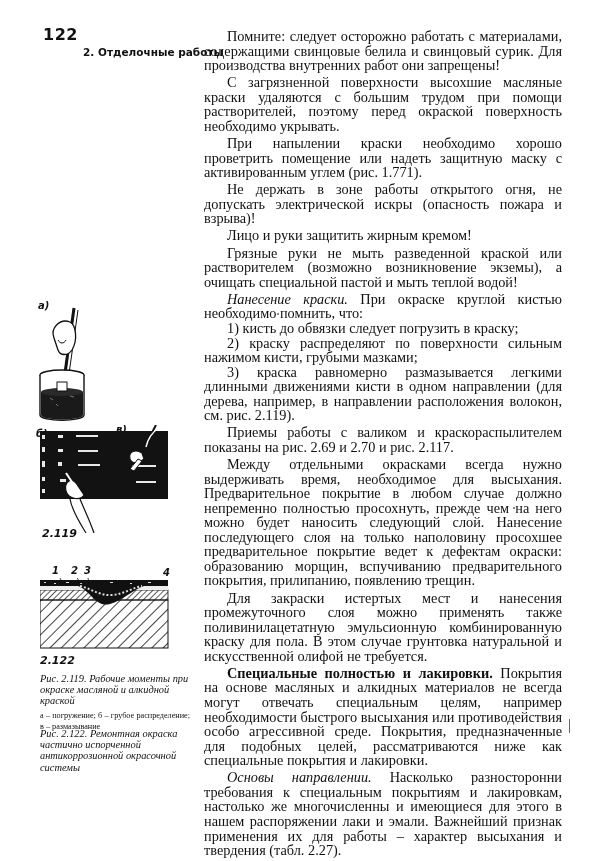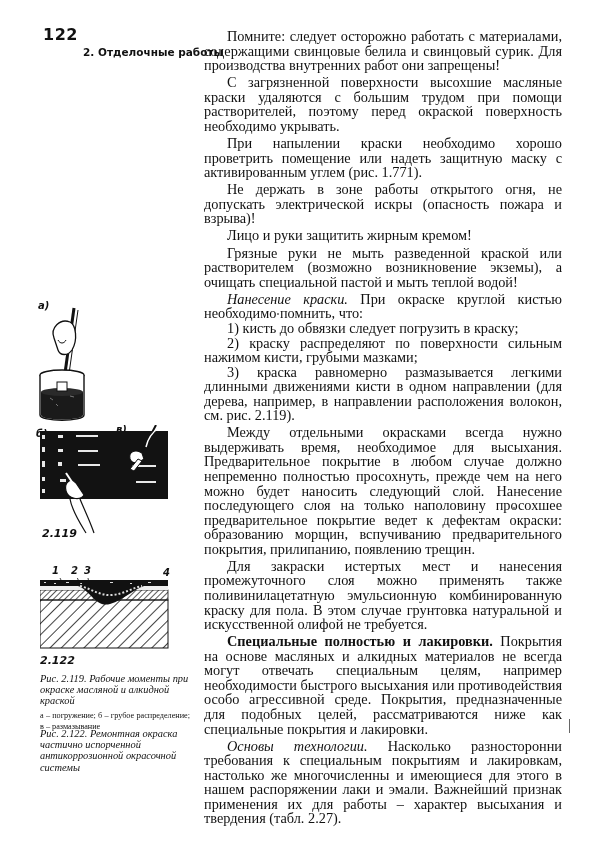--- a/index.html
+++ b/index.html
@@ -38,24 +38,25 @@
     <p>Помните: следует осторожно работать с материалами, содержащими свинцовые белила и свинцовый сурик. Для производства внутренних работ они запрещены!</p>
     <p>С загрязненной поверхности высохшие масляные краски удаляются с большим трудом при помощи растворителей, поэтому перед окраской поверхность необходимо укрывать.</p>
     <p>При напылении краски необходимо хорошо проветрить помещение или надеть защитную маску с активированным углем (рис. 1.771).</p>
     <p>Не держать в зоне работы открытого огня, не допускать электрической искры (опасность пожара и взрыва)!</p>
     <p>Лицо и руки защитить жирным кремом!</p>
     <p>Грязные руки не мыть разведенной краской или растворителем (возможно возникновение экземы), а очищать специальной пастой и мыть теплой водой!</p>
     <p class="tight"><span class="ital">Нанесение краски.</span><span> При окраске круглой кистью необходимо помнить, что:</span></p>
     <p class="li tight">1) кисть до обвязки следует погрузить в краску;</p>
     <p class="li tight">2) краску распределяют по поверхности сильным нажимом кисти, грубыми мазками;</p>
     <p class="li">3) краска равномерно размазывается легкими длинными движениями кисти в одном направлении (для дерева, например, в направлении расположения волокон, см. рис. 2.119).</p>
+    <p>Приемы работы с валиком и краскораспылителем показаны на рис. 2.69 и 2.70 и рис. 2.117.</p>
     <p>Между отдельными окрасками всегда нужно выдерживать время, необходимое для высыхания. Предварительное покрытие в любом случае должно непременно полностью просохнуть, прежде чем на него можно будет наносить следующий слой. Нанесение последующего слоя на только наполовину просохшее предварительное покрытие ведет к дефектам окраски: образованию морщин, вспучиванию предварительного покрытия, прилипанию, появлению трещин.</p>
     <p>Для закраски истертых мест и нанесения промежуточного слоя можно применять также поливинилацетатную эмульсионную комбинированную краску для пола. В этом случае грунтовка натуральной и искусственной олифой не требуется.</p>
     <p><span class="bold">Специальные полностью и лакировки.</span><span> Покрытия на основе масляных и алкидных материалов не всегда могут отвечать специальным целям, например необходимости быстрого высыхания или противодействия особо агрессивной среде. Покрытия, предназначенные для подобных целей, рассматриваются ниже как специальные покрытия и лакировки.</span></p>
-    <p><span class="ital">Основы технологии.</span><span> Насколько разносторонни требования к специальным покрытиям и лакировкам, настолько же многочисленны и имеющиеся для этого в нашем распоряжении лаки и эмали. Важнейший признак применения их для работы – характер высыхания и твердения (табл. 2.27).</span></p>
+    <p><span class="ital">Основы направлении.</span><span> Насколько разносторонни требования к специальным покрытиям и лакировкам, настолько же многочисленны и имеющиеся для этого в нашем распоряжении лаки и эмали. Важнейший признак применения их для работы – характер высыхания и твердения (табл. 2.27).</span></p>
   </div>
 
   <div class="fig-label" style="left:38px; top:300px;">а)</div>
   <svg class="fig" style="left:30px; top:300px;" width="70" height="135" viewBox="0 0 70 135">
 
     <line x1="44" y1="8" x2="32" y2="95" stroke="#111" stroke-width="3"></line>
     <line x1="48" y1="10" x2="36" y2="95" stroke="#111" stroke-width="1"></line>
 
     <path d="M24 38 C20 28, 30 18, 40 22 C46 25, 48 40, 42 50 C38 56, 30 56, 28 50 Z" fill="#fff" stroke="#111" stroke-width="1.3"></path>
     <path d="M28 40 C30 44, 34 44, 36 40" fill="none" stroke="#111" stroke-width="1"></path>

